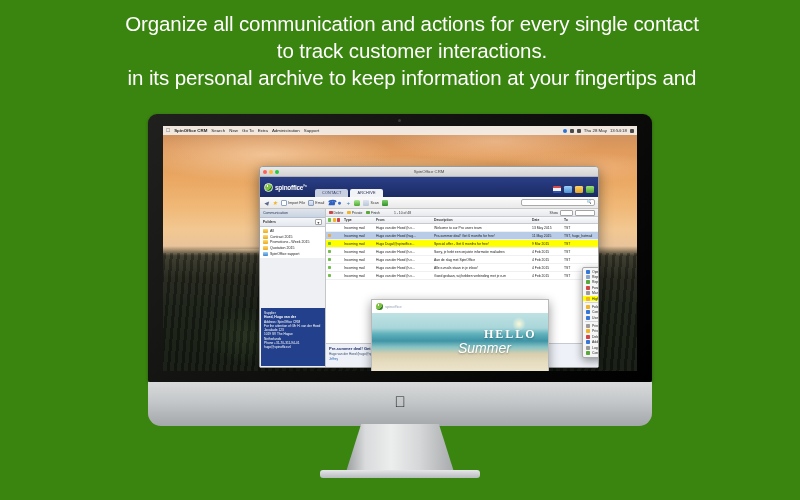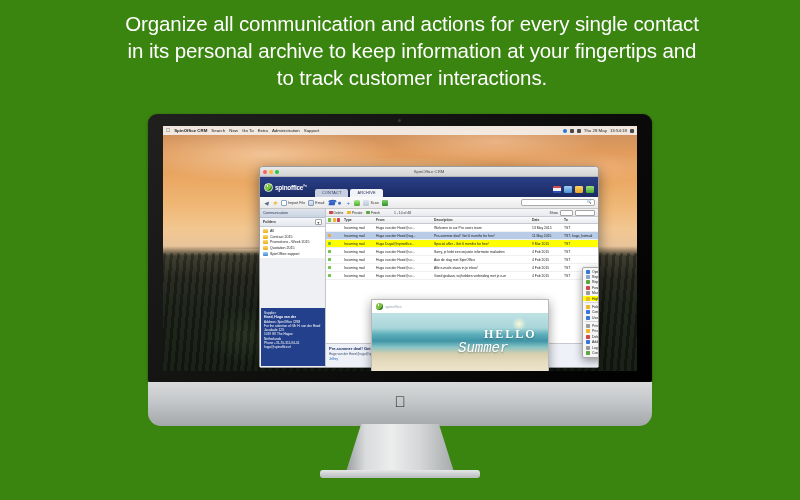--- a/index.html
+++ b/index.html
@@ -228,21 +228,21 @@
   .beach { height: 62px; position: relative; overflow: hidden;
     background: linear-gradient(180deg,#bfe2e4 0%,#a9d6da 24%,#5fb0bb 34%,#3f94a6 45%,#86c3c4 55%,#d9cfae 66%,#e6dcc0 80%,#efe7d2 100%); }
   .beach .sun { position: absolute; right: 22px; top: 4px; width: 14px; height: 14px; border-radius: 50%;
     background: radial-gradient(circle, rgba(255,250,215,.95), rgba(255,240,190,0) 70%); }
   .beach .hello {
     position: absolute; left: 112px; top: 14px; font-family: "Liberation Serif", serif;
     font-size: 12px; letter-spacing: 2px; color: #fff; font-weight: bold;
     text-shadow: 0 1px 2px rgba(0,0,0,.3);
   }
   .beach .summer {
-    position: absolute; left: 86px; top: 27px; font-family: Liberation Mono, monospace;
+    position: absolute; left: 86px; top: 27px; font-family: Liberation Sans, sans-serif;
     font-style: italic; font-size: 14px; color: #fff; text-shadow: 0 1px 2px rgba(0,0,0,.35);
   }
 
   
   .ctxmenu {
     position: absolute; left: 322px; top: 100px; width: 56px;
     background: #f6f6f6; border: 1px solid #a8a8a8; border-radius: 2px;
     box-shadow: 0 3px 9px rgba(0,0,0,.4); padding: 1px 0; z-index: 30;
   }
   .ctxitem {
@@ -276,22 +276,22 @@
     position: absolute; left: 50%; top: 356px; transform: translateX(-50%);
     width: 160px; height: 8px; border-radius: 3px;
     background: linear-gradient(180deg,#e4e6e7,#b9bcbe);
   }
 </style>
 </head>
 <body>
 
 <div class="headline">
   <div>Organize all communication and actions for every single contact</div>
+  <div>to track customer interactions.</div>
   <div>in its personal archive to keep information at your fingertips and</div>
-  <div>to track customer interactions.</div>
 </div>
 
 <div class="imac">
 
   <div class="bezel">
     <div class="camera"></div>
 
     <div class="screen">
       <div class="wallpaper">
         <div class="wall-clouds"></div>

